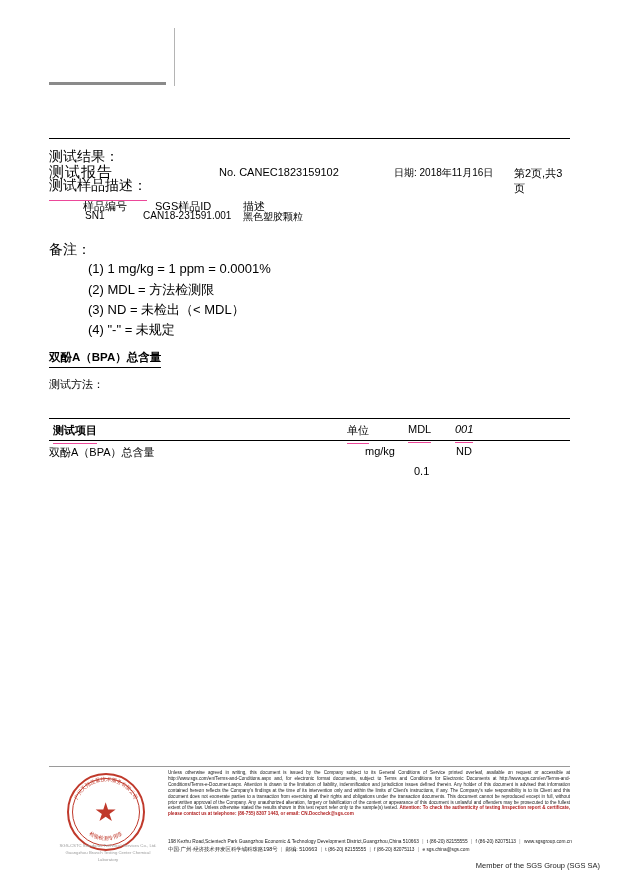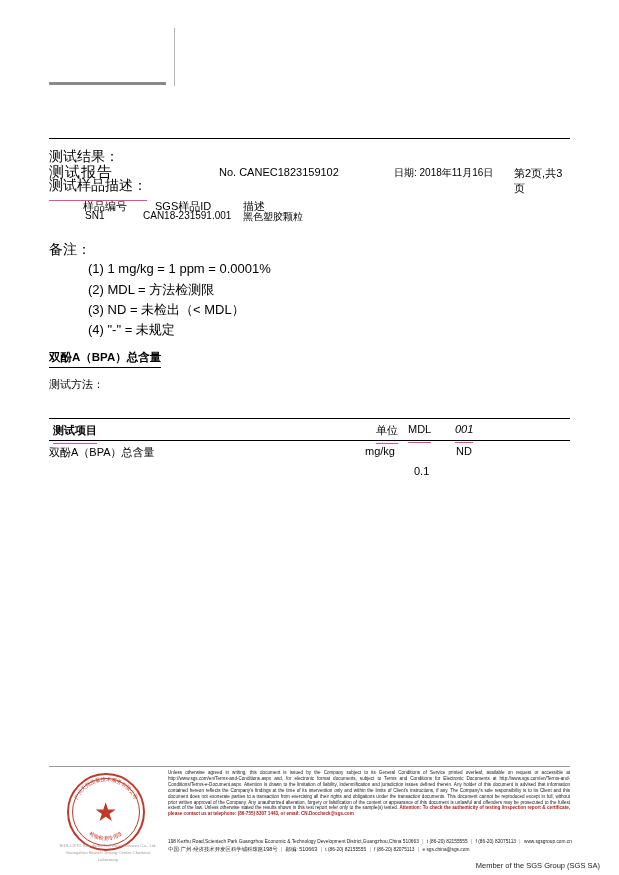--- a/index.html
+++ b/index.html
@@ -176,21 +176,21 @@
     line-height: 20px;
   }
 
   
   .res-head {
     position: absolute;
     top: 423px;
     font-size: 11px;
   }
   .rh-item { left: 53px; font-weight: bold; }
-  .rh-unit { left: 376px; }
+  .rh-unit { left: 347px; }
   .rh-mdl  { left: 408px; }
   .rh-001  { left: 455px; font-style: italic; }
 
   .res-line-top {
     position: absolute;
     left: 49px;
     top: 418px;
     width: 521px;
     height: 1px;
     background: #000;

